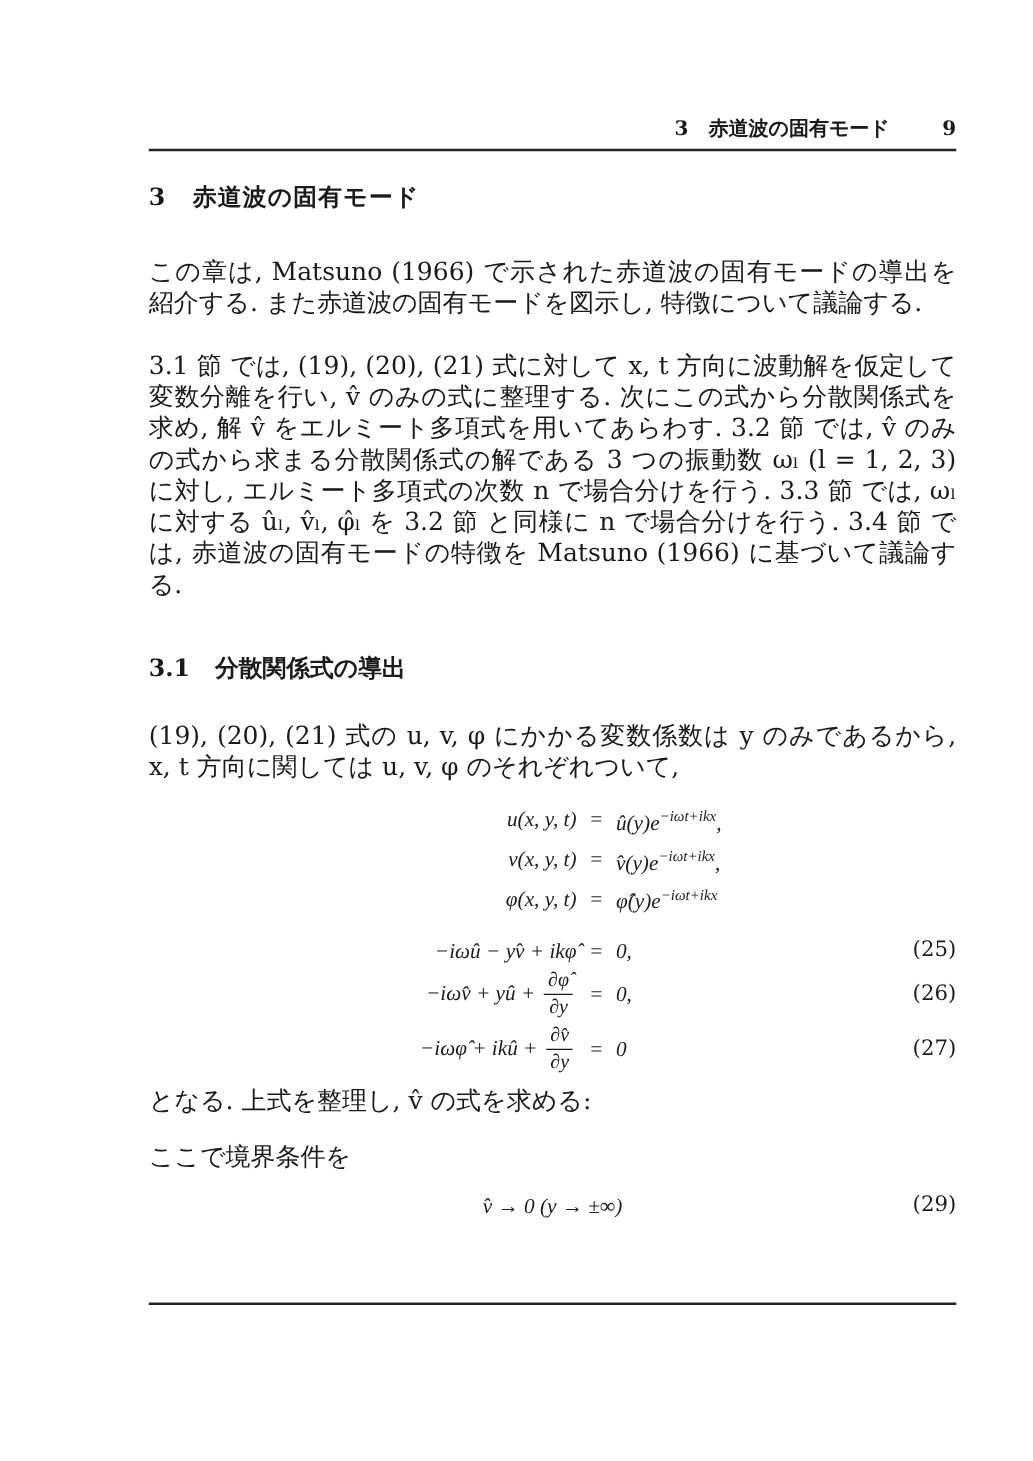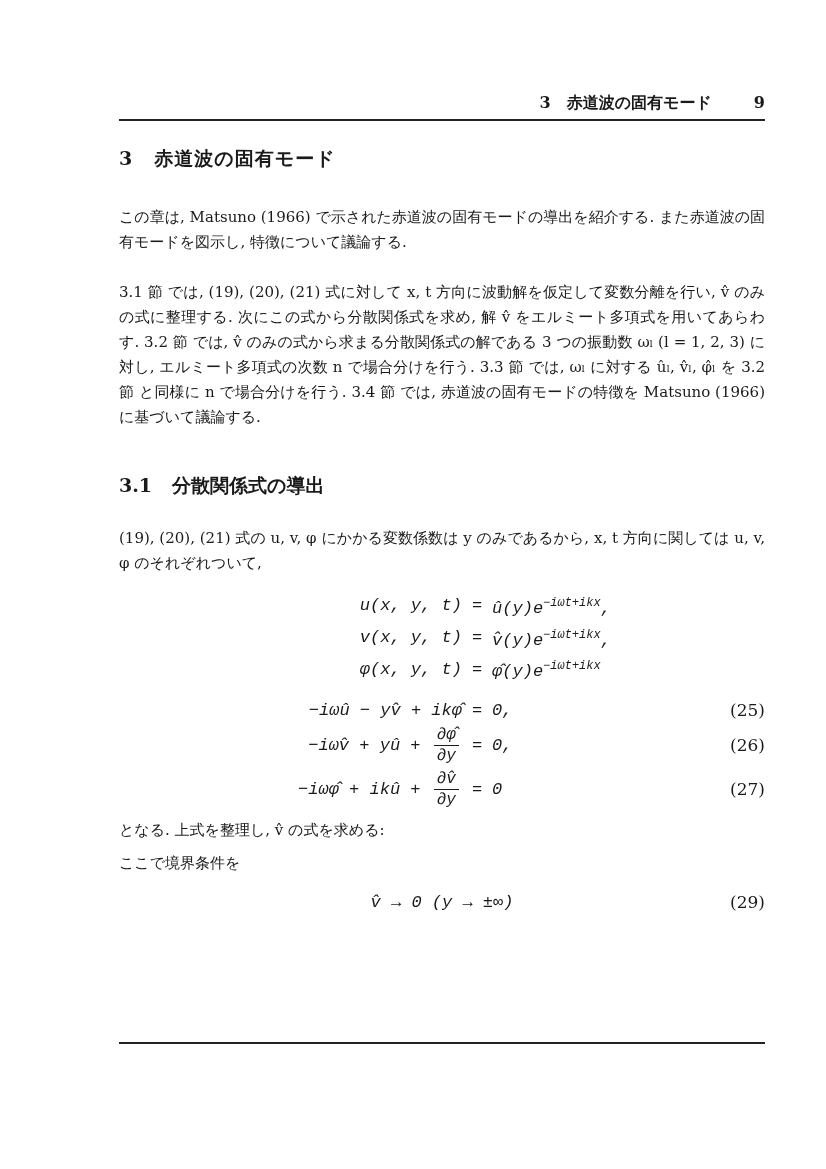--- a/index.html
+++ b/index.html
@@ -59,47 +59,47 @@
     font-family: "DejaVu Sans", "Liberation Sans", sans-serif;
     font-weight: bold;
     font-size: 19px;
     line-height: 26px;
   }
   .subsection-heading .h-num { font-family: "DejaVu Serif", serif; margin-right: 20px; }
 
   
   .para {
     margin: 0;
-    font-size: 15px;
+    font-size: 20px;
     line-height: 25px;
     text-align: justify;
     text-justify: inter-ideograph;
   }
   .mt-p1 { margin-top: 30px; }
   .mt-p2 { margin-top: 25px; }
   .mt-p3 { margin-top: 28px; }
   .mt-p4 { margin-top: 10px; }
   .mt-p5 { margin-top: 5px; }
-  .mt-p6 { margin-top: 8px; }
+  .mt-p6 { margin-top: 20px; }
 
   
   .eqgroup { margin-top: 14px; }
   .eqrow {
     position: relative;
     display: flex;
     align-items: center;
     justify-content: center;
     font-size: 17px;
     line-height: 27px;
     min-height: 27px;
   }
   .eqrow.tall { min-height: 44px; }
   .math {
     font-style: italic;
-    font-family: Liberation Mono, monospace;
+    font-family: Liberation Serif, serif;
   }
   .eq-left  { width: 338px; text-align: right; }
   .eq-rel   { margin: 0 10px; }
   .eq-right { width: 268px; text-align: left; }
   .eq-right sup { font-size: 12px; font-style: italic; }
   .eqnum {
     position: absolute;
     right: 0;
     font-style: normal;
     font-family: "DejaVu Serif", "Liberation Serif", serif;

